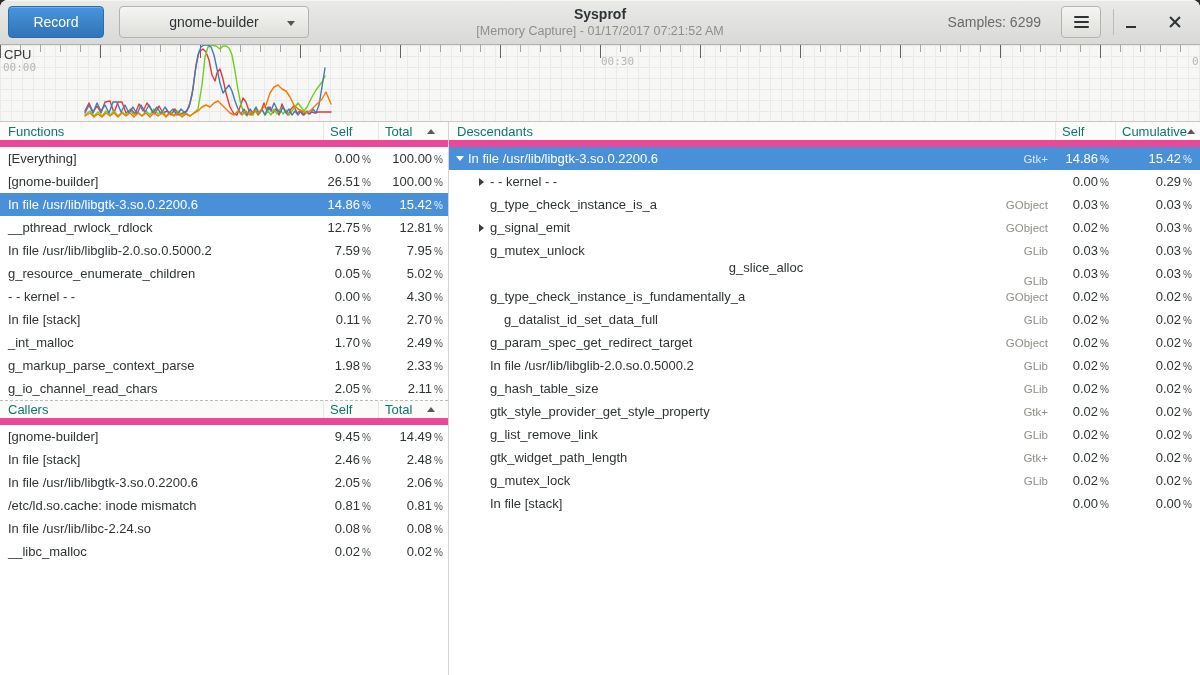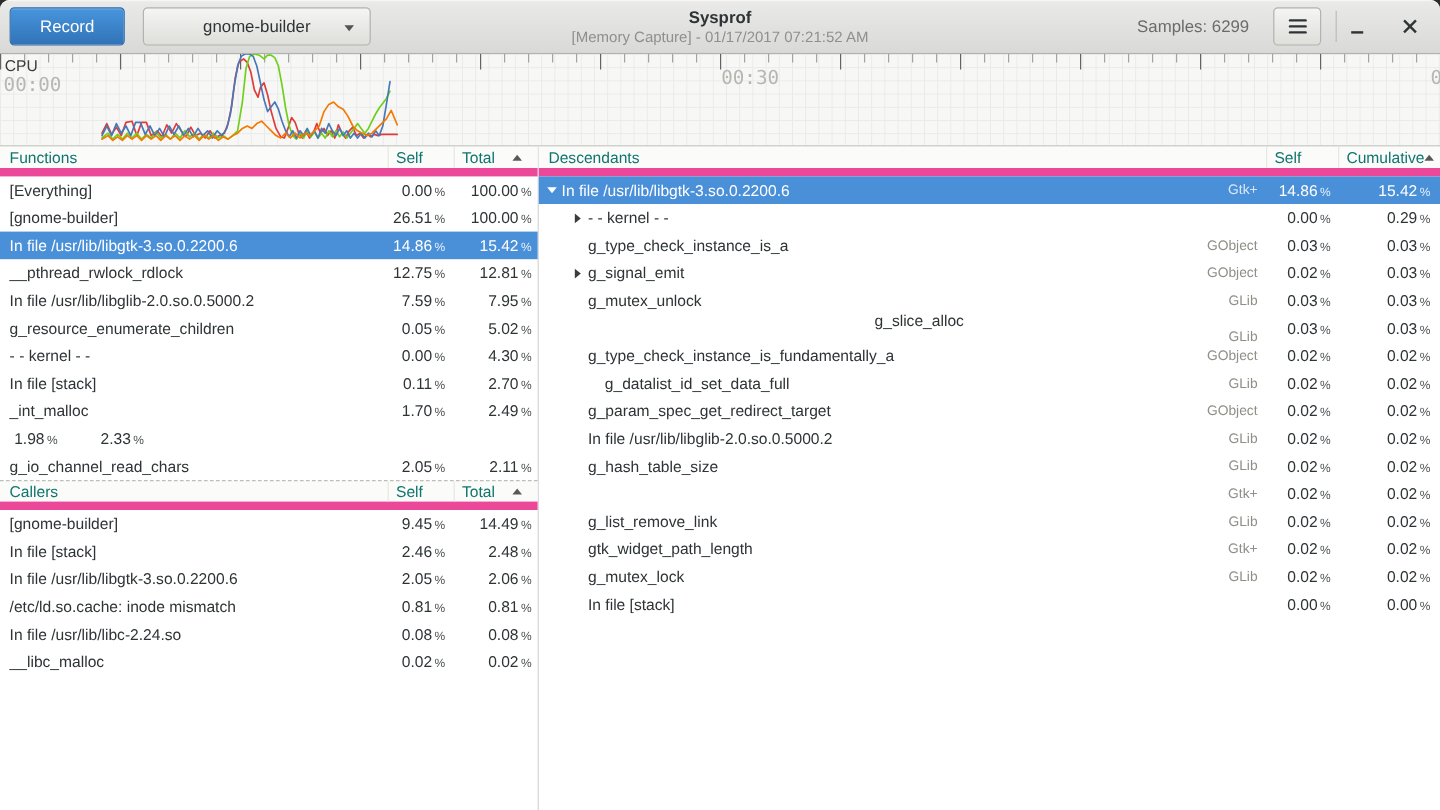--- a/index.html
+++ b/index.html
@@ -31,21 +31,21 @@
   .close-glyph::before { transform:rotate(45deg); }
   .close-glyph::after { transform:rotate(-45deg); }
   .winctl.close { margin-left:10px; margin-right:8px; }
 
   
   .graph { position:relative; height:77px; background-color:#f7f7f5;
     background-image:linear-gradient(to right,#eaeaed 1px,transparent 1px),linear-gradient(to bottom,#eaeaed 1px,transparent 1px);
     background-size:11px 11px; border-bottom:1px solid #c8c8c5; overflow:hidden; }
   .graph svg { position:absolute; inset:0; }
   .cpu-label { position:absolute; left:4px; top:2px; font-size:13px; color:#3a3a37; }
-  .tlabel { position:absolute; font-family:"DejaVu Sans Mono","Liberation Mono",monospace; font-size:16px; color:#b6b6b2; white-space:pre; }
+  .tlabel { position:absolute; font-family:"DejaVu Sans Mono","Liberation Mono",monospace; font-size:11px; color:#b6b6b2; white-space:pre; }
 
   
   .content { display:flex; height:553px; background:#ffffff; }
   .left-pane { width:449px; border-right:1px solid #d4d4d1; }
   .right-pane { flex:1; min-width:0; }
 
   .thead { display:flex; height:25px; align-items:center; background:#fbfbfa; border-bottom:7px solid #ec4899;
     color:#0f766e; font-size:13px; }
   .thead .hname { flex:1; padding-left:8px; min-width:0; }
   .thead .hcell { display:flex; align-items:center; height:100%; border-left:1px solid #e7e7e4; padding-left:6px; }
@@ -226,20 +226,21 @@
               <div class="cell-name">In file [stack]</div>
               <div class="cell-num lp-self"><span>0.11</span><span class="pct">%</span></div>
               <div class="cell-num lp-total"><span>2.70</span><span class="pct">%</span></div>
             </div>
             <div class="trow">
               <div class="cell-name">_int_malloc</div>
               <div class="cell-num lp-self"><span>1.70</span><span class="pct">%</span></div>
               <div class="cell-num lp-total"><span>2.49</span><span class="pct">%</span></div>
             </div>
             <div class="trow">
+              <div class="cell-name">g_markup_parse_context_parse</div>
               <div class="cell-num lp-self"><span>1.98</span><span class="pct">%</span></div>
               <div class="cell-num lp-total"><span>2.33</span><span class="pct">%</span></div>
             </div>
             <div class="trow">
               <div class="cell-name">g_io_channel_read_chars</div>
               <div class="cell-num lp-self"><span>2.05</span><span class="pct">%</span></div>
               <div class="cell-num lp-total"><span>2.11</span><span class="pct">%</span></div>
             </div>
           </div>
       </section>
@@ -393,20 +394,21 @@
               <span class="exp"></span>
               <span style="margin-left: 2px;">g_hash_table_size</span>
               <span class="tag">GLib</span>
             </div>
             <div class="cell-num rp-self"><span>0.02</span><span class="pct">%</span></div>
             <div class="cell-num rp-cum"><span>0.02</span><span class="pct">%</span></div>
           </div>
           <div class="trow">
             <div class="cell-name" style="padding-left: 26px;">
               <span class="exp"></span>
+              <span style="margin-left: 2px;">gtk_style_provider_get_style_property</span>
               <span class="tag">Gtk+</span>
             </div>
             <div class="cell-num rp-self"><span>0.02</span><span class="pct">%</span></div>
             <div class="cell-num rp-cum"><span>0.02</span><span class="pct">%</span></div>
           </div>
           <div class="trow">
             <div class="cell-name" style="padding-left: 26px;">
               <span class="exp"></span>
               <span style="margin-left: 2px;">g_list_remove_link</span>
               <span class="tag">GLib</span>

